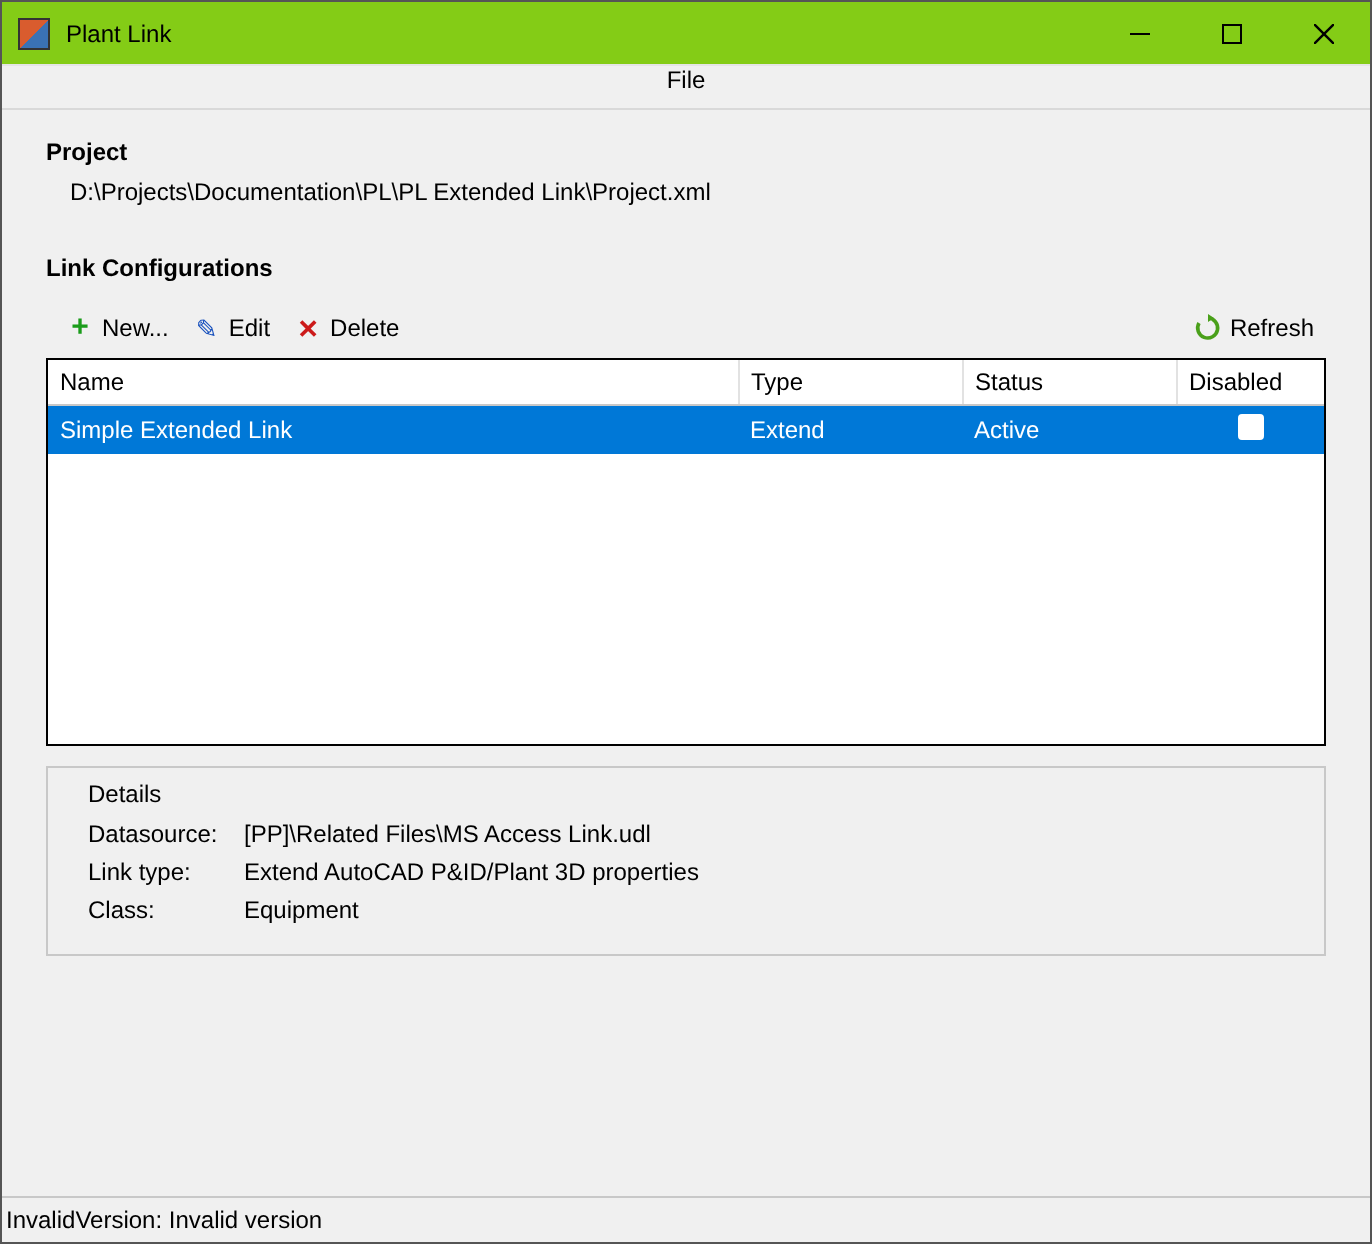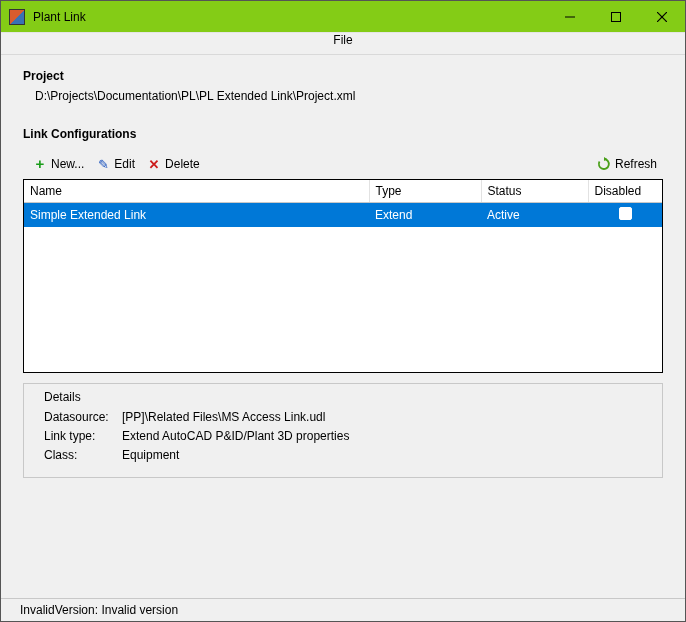--- a/index.html
+++ b/index.html
@@ -121,21 +121,21 @@
     margin-top: 10px;
     padding: 6px 10px 10px 20px;
   }
   .details-title { margin-bottom: 6px; }
   .drow { display: flex; margin: 5px 0; }
   .dlabel { width: 78px; }
   
   .statusbar {
     border-top: 1px solid #c8c8c8;
     background: #f0f0f0;
-    padding: 4px 19px;
+    padding: 4px 2px;
     font-size: 12px;
   }
 </style>
 </head>
 <body>
 
 <div class="titlebar">
   <div class="app-icon"></div>
   <div class="title">Plant Link</div>
   <div class="win-controls">

